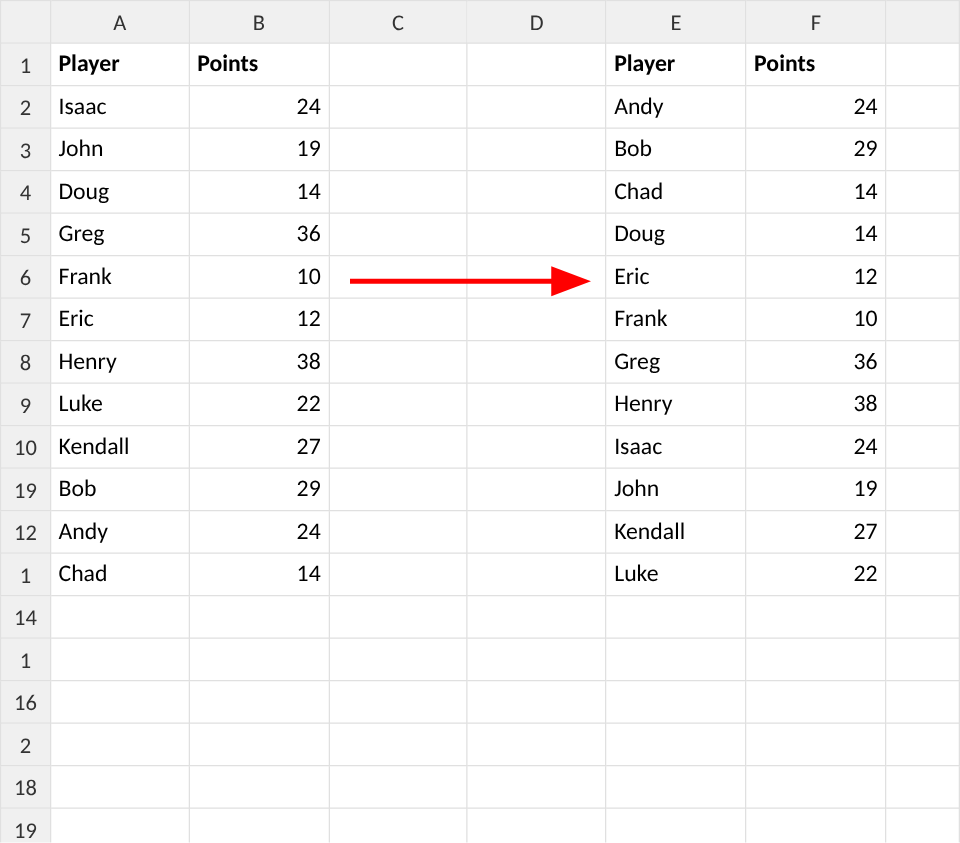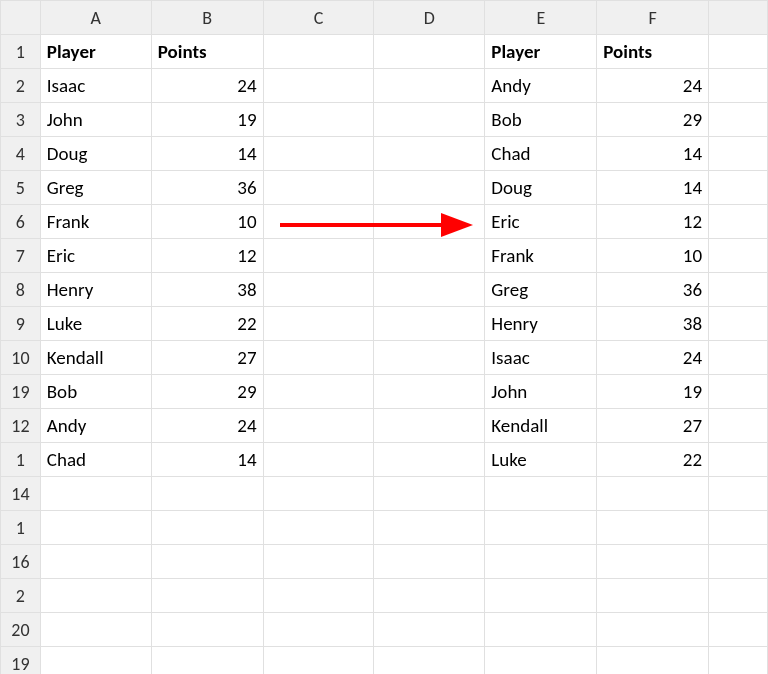--- a/index.html
+++ b/index.html
@@ -241,21 +241,21 @@
         <th class="rowhead">2</th>
         <td></td>
         <td></td>
         <td></td>
         <td></td>
         <td></td>
         <td></td>
         <td></td>
       </tr>
   <tr>
-        <th class="rowhead">20</th>
+        <th class="rowhead">18</th>
         <td></td>
         <td></td>
         <td></td>
         <td></td>
         <td></td>
         <td></td>
         <td></td>
       </tr>
   <tr>
         <th class="rowhead">19</th>

